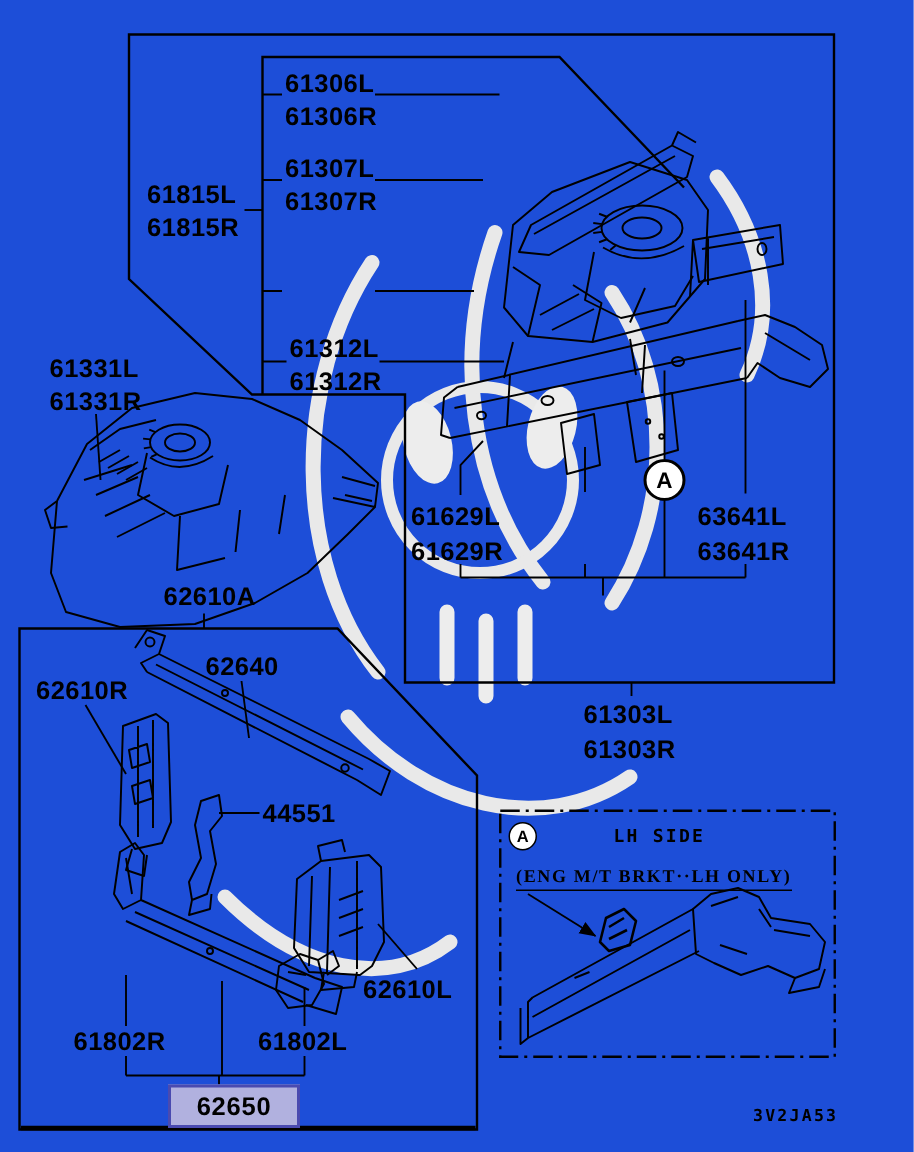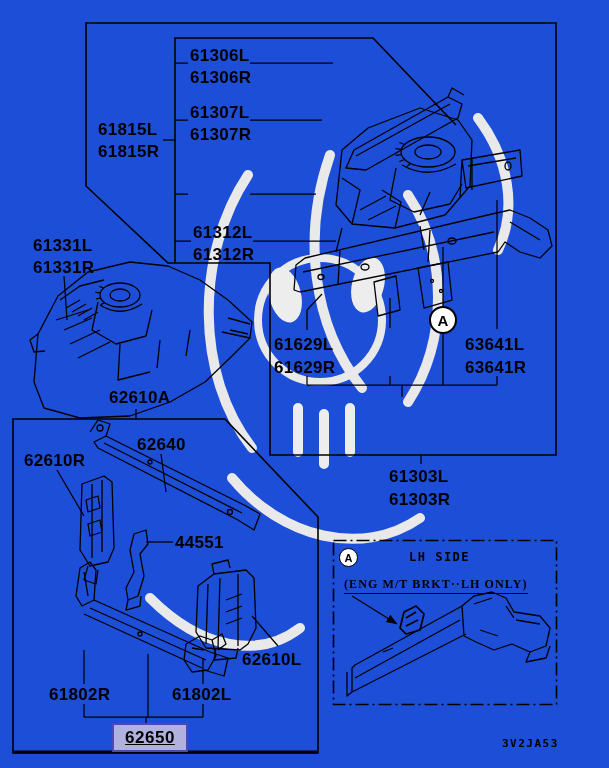--- a/index.html
+++ b/index.html
@@ -4,24 +4,24 @@
 <style>
   html,body{margin:0;padding:0;background:#fff;}
   .stage{position:relative;width:609px;height:768px;background:#1d4ed8;overflow:hidden;
          font-family:"Liberation Sans",sans-serif;padding-left:47px;}
   .stage svg{position:absolute;left:0;top:0;}
   .plabel{position:absolute;font-weight:bold;font-size:17px;line-height:22px;
           letter-spacing:.3px;color:#000;white-space:nowrap;}
   .plabel span{display:block;}
   .lh23{line-height:23px;}
   .single{line-height:18px;text-align:center;}
-  .hl{position:absolute;left:112px;top:723px;width:76px;height:29px;
+  .hl{position:absolute;left:112px;top:723px;width:88px;height:29px;
       background:#b1b1df;border:2px solid #4a4ab0;box-sizing:border-box;
       display:flex;align-items:center;justify-content:center;
-      font-weight:bold;font-size:17px;color:#000;letter-spacing:.5px;text-decoration:underline;}
+      font-weight:bold;font-size:17px;color:#000;letter-spacing:.5px;}
   .refc{position:absolute;border:2px solid #000;border-radius:50%;background:#fff;
         display:flex;align-items:center;justify-content:center;font-weight:bold;color:#000;
         box-sizing:border-box;}
   .refc.main{left:429px;top:306px;width:28px;height:28px;font-size:15px;}
   .refc.inset{left:339px;top:548px;width:19px;height:19px;font-size:11px;border-width:1.5px;}
   .mono{position:absolute;font-family:"DejaVu Sans Mono",monospace;font-weight:bold;
         color:#000;white-space:nowrap;}
   .inset-title{left:365px;top:550px;font-size:12px;letter-spacing:1.5px;margin-left:44px;}
   .inset-note{left:344px;top:577px;font-size:12px;letter-spacing:1.1px;
               border-bottom:1.6px solid #000;padding-bottom:1px;font-family:Liberation Serif, serif;}

